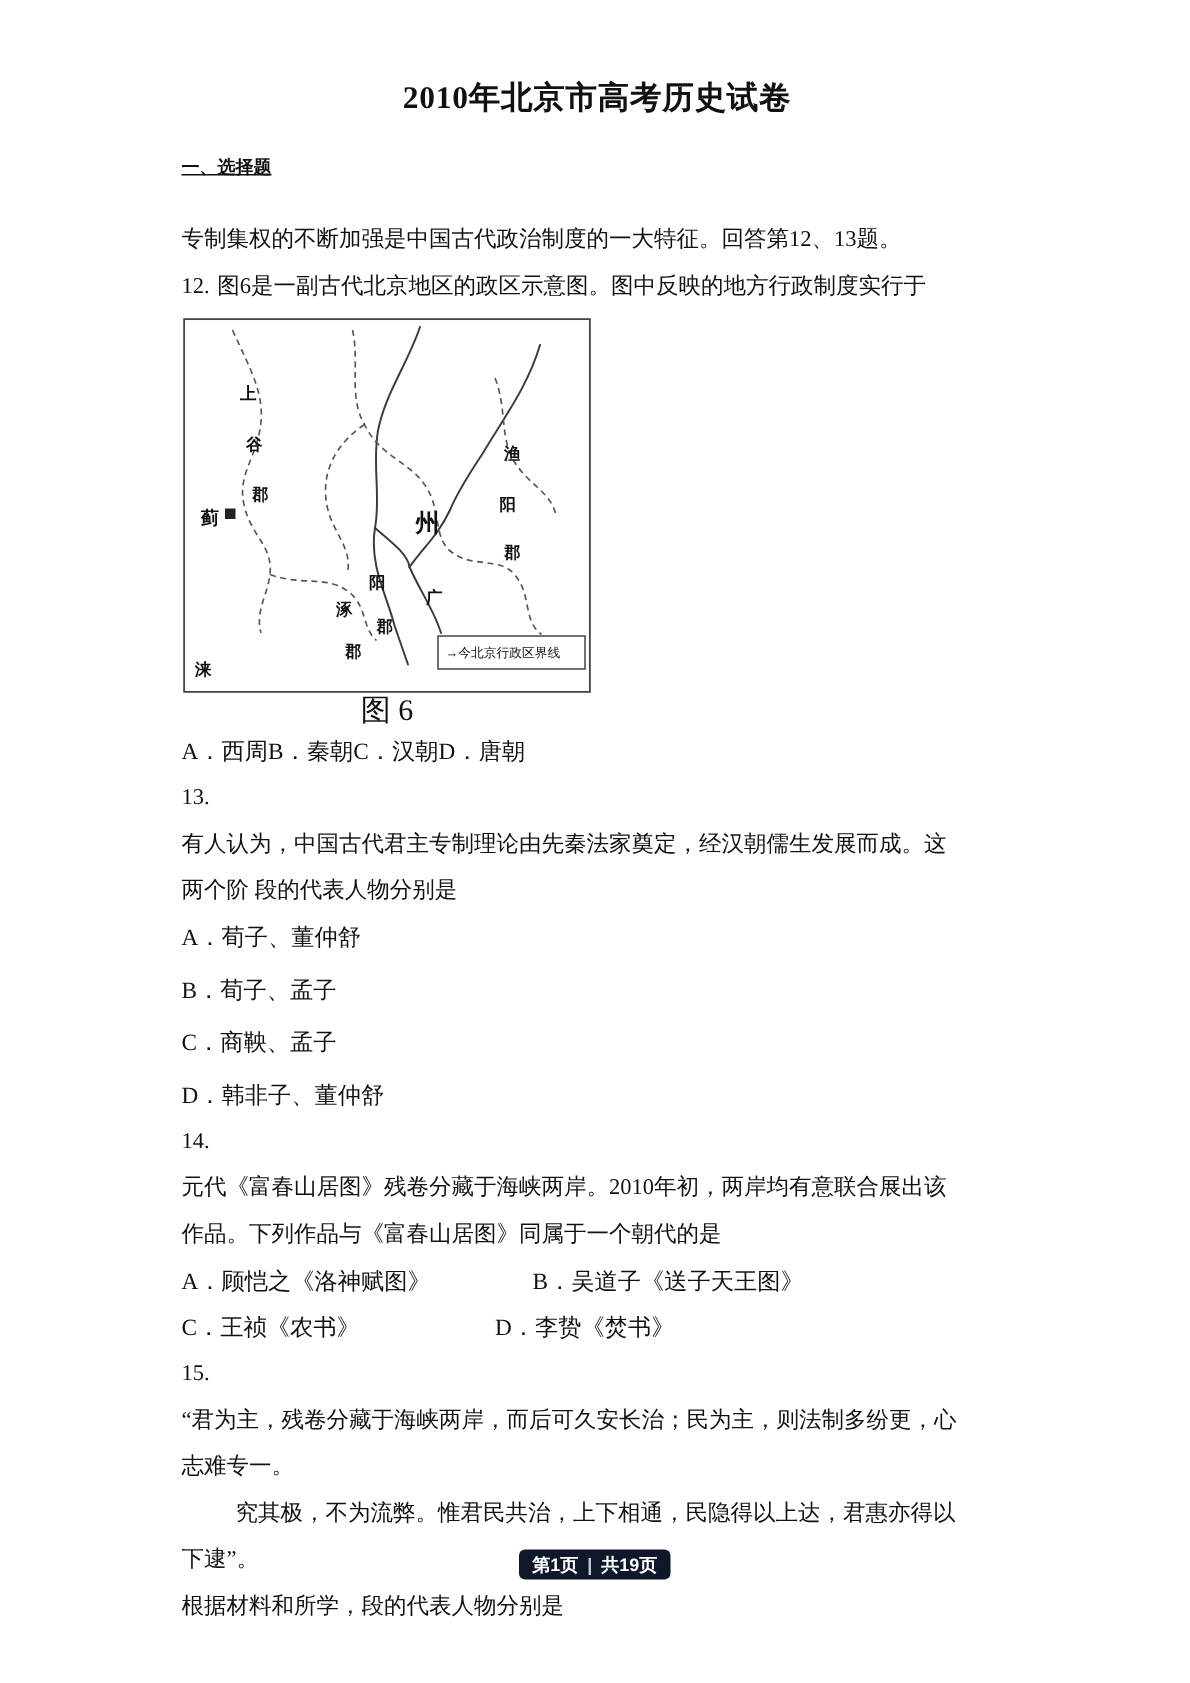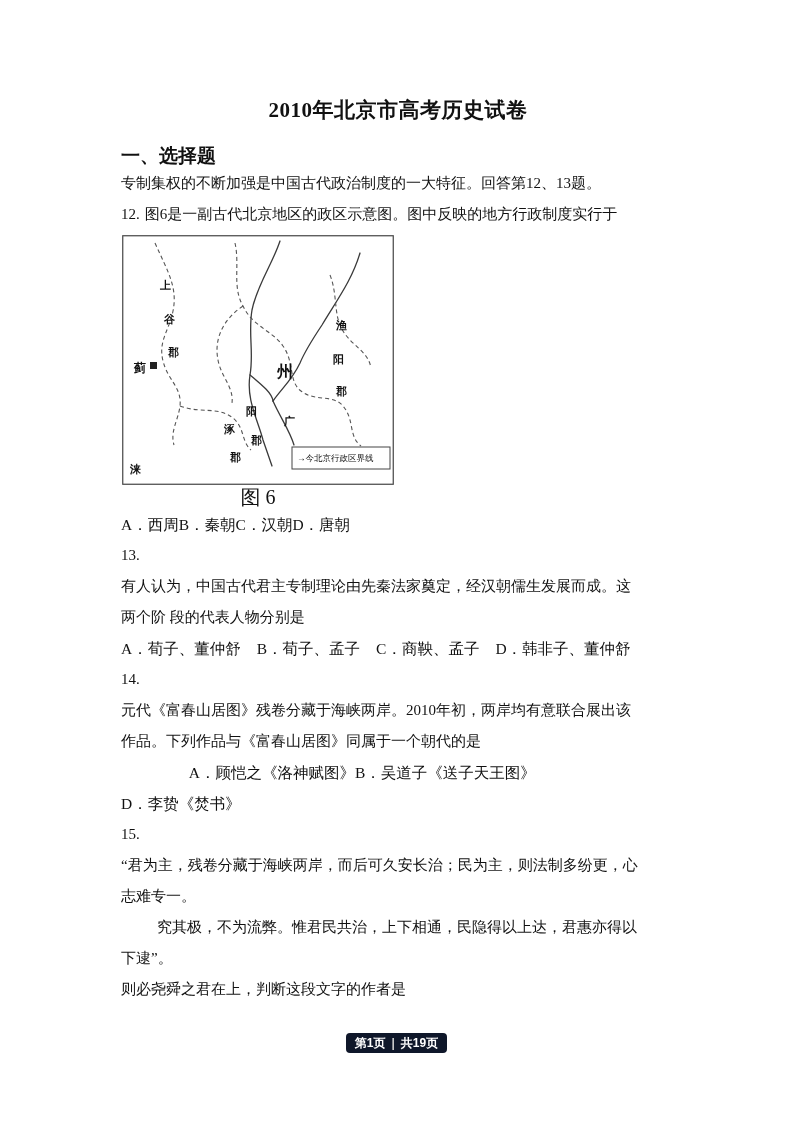--- a/index.html
+++ b/index.html
@@ -7,57 +7,58 @@
   body {
     width: 793px; height: 1122px;
     font-family: "Liberation Serif", serif;
     color: #111;
     position: relative;
     overflow: hidden;
   }
   .page {
     position: relative;
     width: 793px; height: 1122px;
-    padding: 96px 118px 0 121px;
+    padding: 51px 118px 0 121px;
   }
   .title {
     text-align: center;
     font-size: 21px;
     font-weight: bold;
     line-height: 28px;
     margin-bottom: 20px;
     letter-spacing: 0.5px;
   }
   .heading {
-    font-size: 19px;
+    font-size: 12px;
     font-weight: bold;
     line-height: 24px;
-    margin-bottom: 0;
+    margin-bottom: 22px;
+    text-decoration: underline;
   }
   .para {
     font-size: 15px;
     line-height: 31px;
     white-space: nowrap;
   }
   .qnum { margin-right: 5px; }
   .indent { text-indent: 36px; }
 
   figure.map { margin: 5px 0 0 1px; width: 272px; }
   .mapsvg { display: block; }
   figcaption {
     width: 272px;
     text-align: center;
     font-size: 20px;
     line-height: 24px;
   }
 
   .opts { display: flex; font-size: 15.5px; line-height: 31px; }
-  .opts13 { gap: 16px; }
+  .opts13 { gap: 4px; flex-direction: column; }
   .optrow { font-size: 15.5px; line-height: 31px; display: flex; }
-  .optrow .colA { width: 234px; flex: none; text-align: right; }
+  .optrow .colA { width: 234px; flex: none; }
   .optrow .colC { width: 209px; flex: none; }
 
   .footer {
     position: absolute;
     top: 1033px; left: 0;
     width: 793px;
     display: flex;
     justify-content: center;
   }
   .badge {
@@ -151,29 +152,30 @@
   </div>
 
   <p class="para">14.</p>
   <p class="para">元代《富春山居图》残卷分藏于海峡两岸。2010年初，两岸均有意联合展出该</p>
   <p class="para">作品。下列作品与《富春山居图》同属于一个朝代的是</p>
   <div class="optrow">
     <span class="colA">A．顾恺之《洛神赋图》</span>
     <span>B．吴道子《送子天王图》</span>
   </div>
   <div class="optrow">
+    <span class="colC">C．王祯《农书》</span>
     <span>D．李贽《焚书》</span>
   </div>
 
   <p class="para">15.</p>
   <p class="para">“君为主，残卷分藏于海峡两岸，而后可久安长治；民为主，则法制多纷更，心</p>
   <p class="para">志难专一。</p>
   <p class="para indent">究其极，不为流弊。惟君民共治，上下相通，民隐得以上达，君惠亦得以</p>
   <p class="para">下逮”。</p>
-  <p class="para">则必尧舜之君在上，判断这段文字的作者是</p>
+  <p class="para">根据材料和所学，段的代表人物分别是</p>
 
   <div class="footer">
     <div class="badge">
       <span>第1页</span>
       <span class="sep">|</span>
       <span>共19页</span>
     </div>
   </div>
 
 </div>

